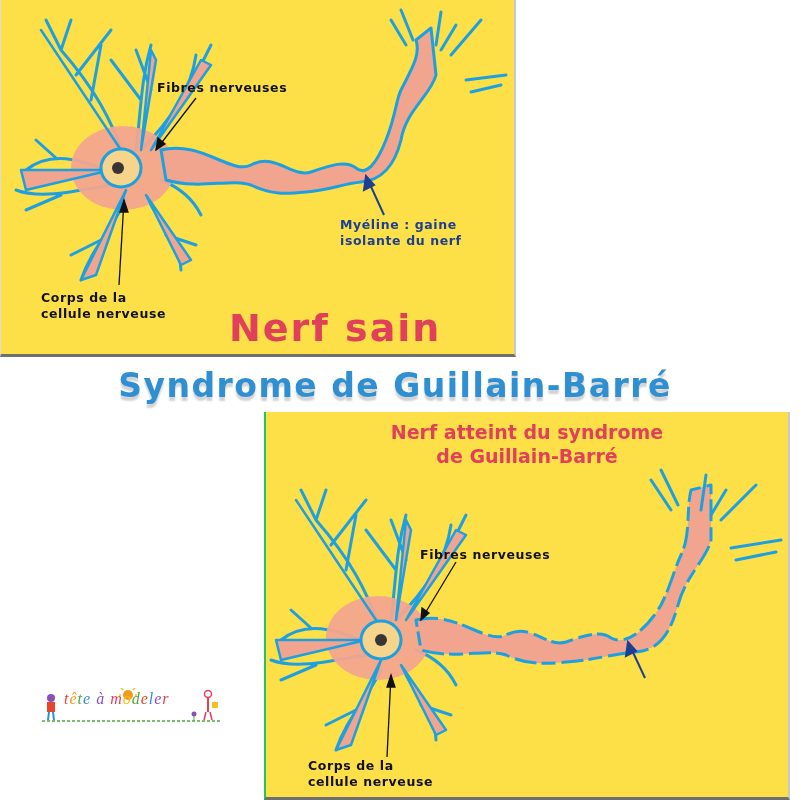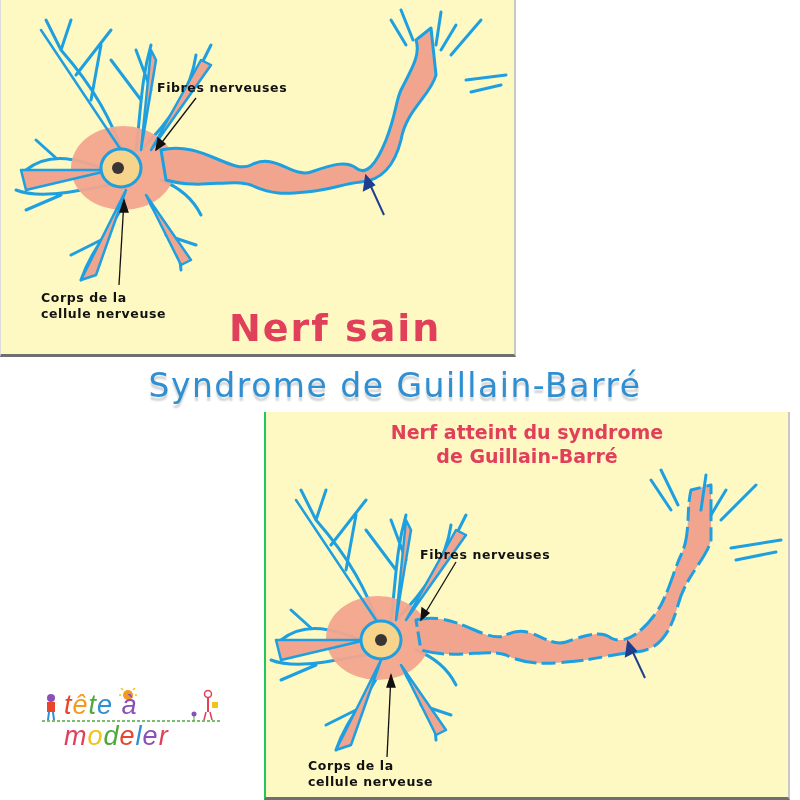--- a/index.html
+++ b/index.html
@@ -2,54 +2,54 @@
 <html><head>
 <meta charset="utf-8">
 <style>
   html, body { margin: 0; padding: 0; }
   body {
     width: 800px; height: 800px; position: relative; overflow: hidden;
     background: #ffffff;
     font-family: "DejaVu Sans", sans-serif;
   }
   .card {
-    position: absolute; background: #fef9c3;
+    position: absolute; background: #fde047;
     border-right: 2px solid #c8c8c8;
     border-bottom: 3px solid #6f6f6f;
     box-sizing: border-box;
   }
   #card-healthy { left: 0; top: 0; width: 516px; height: 357px; border-left: 1px solid #dcdcdc; }
   #card-damaged { left: 264px; top: 412px; width: 526px; height: 388px; border-left: 2px solid #22c55e; }
   .neuron-svg { position: absolute; left: 0; top: 0; }
   .label {
     position: absolute; font-weight: bold; font-size: 12.5px; line-height: 16px;
     color: #111; letter-spacing: 0.6px; white-space: pre-line;
   }
   .label.blue { color: #1e3f8f; }
   .big-title {
     position: absolute; font-weight: bold; color: #e0405a;
     font-family: "DejaVu Sans", sans-serif; letter-spacing: 2px; margin-top: 20px;
   }
   #main-title {
     position: absolute; left: 0; width: 790px; top: 366px; text-align: center;
-    font-family: "DejaVu Sans", sans-serif; font-weight: normal; font-size: 33px;
+    font-family: "DejaVu Sans", sans-serif; font-weight: bold; font-size: 33px;
     color: #2f8fd3; letter-spacing: 1.5px;
     text-shadow: 0 4px 2px rgba(0,0,0,0.18);
   }
   .subtitle {
     position: absolute; left: 0; width: 100%; text-align: center;
     color: #e0405a; font-weight: bold; font-size: 19px; line-height: 24px;
     white-space: pre-line;
   }
   #logo {
     position: absolute; left: 42px; top: 688px; width: 180px; height: 36px;
   }
   #logo-text {
-    position: absolute; left: 22px; top: 2px; font-family: Liberation Sans, sans-serif;
-    font-size: 27px; font-style: italic; letter-spacing: 1px;
+    position: absolute; left: 22px; top: 2px; font-family: Liberation Serif, serif;
+    font-size: 16px; font-style: italic; letter-spacing: 1px;
   }
 </style>
 </head>
 <body>
 
 <div id="card-healthy" class="card">
   <svg class="neuron-svg" width="516" height="357" viewBox="0 0 516 357">
     <g>
       <g class="dend" fill="#f2a58e" stroke="#1ea0e0" stroke-width="3" stroke-linejoin="round" stroke-linecap="round">
         <path d="M125,160 C110,120 95,90 60,50 L45,20 M60,50 L70,20 M75,75 L110,30 M90,100 L100,45" fill="none"></path>
@@ -79,20 +79,22 @@
       <polygon points="123,200 119,212 127,212"></polygon>
     </g>
     <g stroke="#1e3f8f" stroke-width="2" fill="#1e3f8f">
       <line x1="383" y1="215" x2="367" y2="180"></line>
       <polygon points="365,176 363,190 373,185"></polygon>
     </g>
   </svg>
   <div class="label" style="left:156px;top:80px;">Fibres nerveuses</div>
   <div class="label" style="left:40px;top:290px;">Corps de la
 cellule nerveuse</div>
+  <div class="label blue" style="left:339px;top:217px;">Myéline : gaine
+isolante du nerf</div>
   <div class="big-title" style="left:228px;top:286px;font-size:38px;">Nerf sain</div>
 </div>
 
 <div id="main-title">Syndrome de  Guillain-Barré</div>
 
 <div id="card-damaged" class="card">
   <div class="subtitle" style="top:8px;">Nerf atteint du syndrome
 de Guillain-Barré</div>
   <svg class="neuron-svg" width="526" height="388" viewBox="0 0 526 388">
     <g transform="translate(0,58)">

